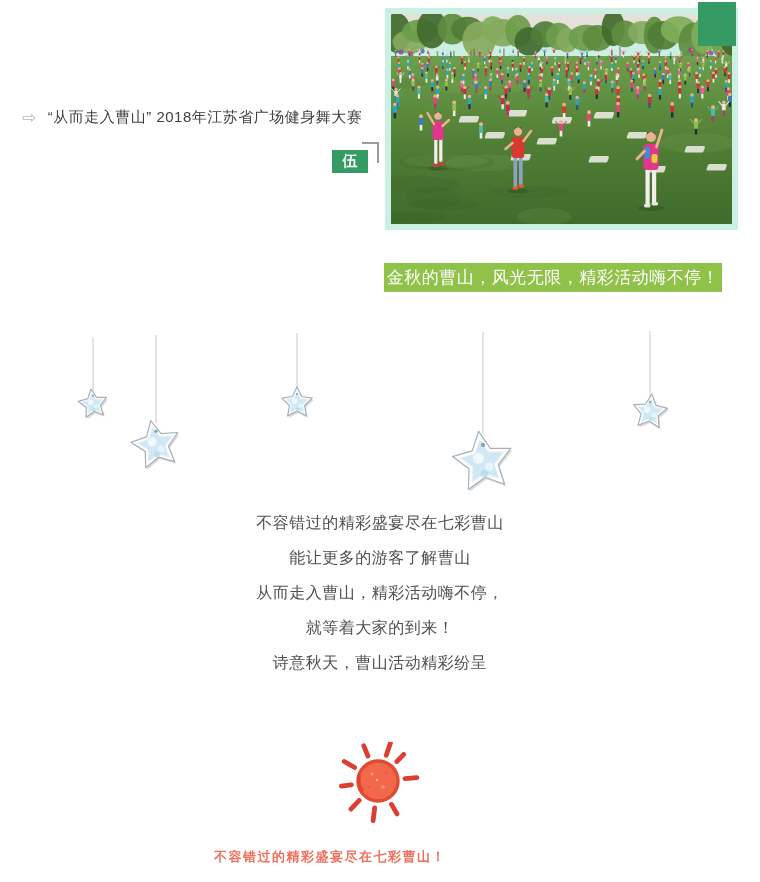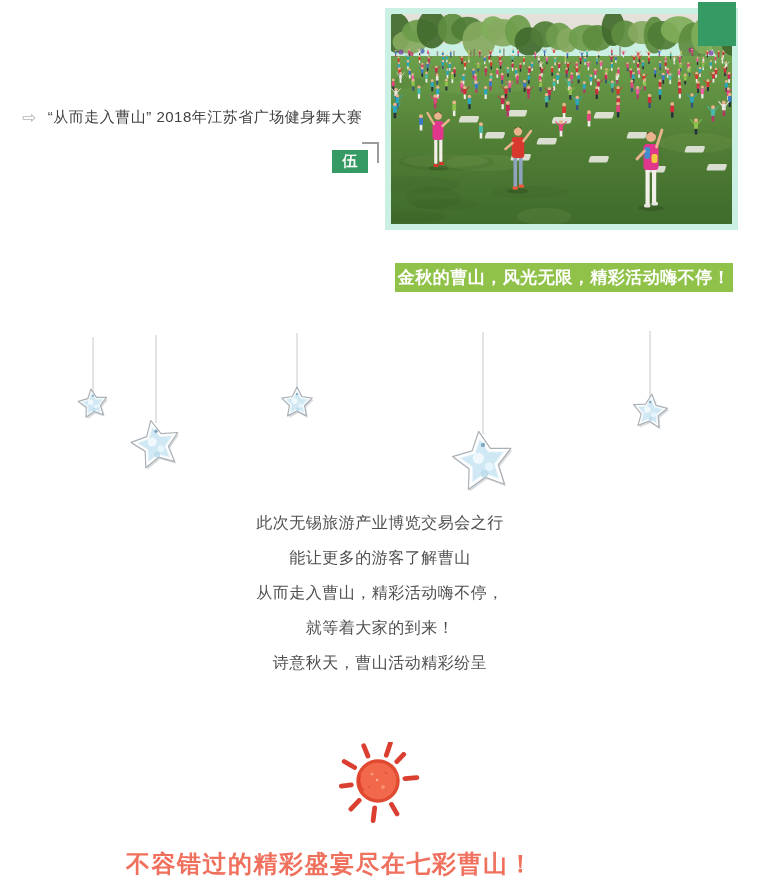--- a/index.html
+++ b/index.html
@@ -29,39 +29,39 @@
     position:absolute;left:385px;top:8px;width:353px;height:222px;
     background:var(--mat-mint);z-index:2;
   }
   .photo-frame svg{position:absolute;left:6px;top:6px;display:block;}
   .green-corner{
     position:absolute;left:698px;top:2px;width:38px;height:44px;
     background:var(--accent-green);z-index:3;
   }
   
   .banner{
-    position:absolute;left:395px;top:263px;width:338px;height:29px;
-    background:var(--banner-green);color:#fff;font-size:17px;font-weight:bold;
+    position:absolute;left:384px;top:263px;width:338px;height:29px;
+    background:var(--banner-green);color:#fff;font-size:17px;font-weight:normal;
     letter-spacing:.5px;display:flex;align-items:center;justify-content:center;
     white-space:nowrap;z-index:2;
   }
   
   .stars-overlay{position:absolute;left:0;top:0;width:760px;height:882px;pointer-events:none;z-index:1;}
   
   .body-text{
     position:absolute;left:0;top:505px;width:760px;text-align:center;
     font-size:16px;color:var(--body-text);letter-spacing:.5px;
   }
   .body-text p{margin:0;line-height:35px;}
   
   .sun{position:absolute;left:330px;top:742px;z-index:1;}
   
   .slogan{
     position:absolute;left:0;top:848px;width:660px;text-align:center;
-    font-size:24px;font-weight:bold;color:var(--slogan-red);letter-spacing:1.5px;
+    font-size:13px;font-weight:bold;color:var(--slogan-red);letter-spacing:1.5px;
     white-space:nowrap;
   }
 </style>
 </head>
 <body>
 
 <div class="page">
 
   <div class="headline-row">
     <span class="arrow">⇨</span>
@@ -1065,21 +1065,21 @@
       <polygon points="653.4,396.1 657.5,407.3 669.1,410.3 659.7,417.7 660.5,429.6 650.6,423.0 639.5,427.4 642.7,415.9 635.1,406.7 647.0,406.2" fill="rgba(120,130,140,0.28)"></polygon>
       <polygon points="651.9,394.1 656.0,405.3 667.6,408.3 658.2,415.7 659.0,427.6 649.1,421.0 638.0,425.4 641.2,413.9 633.6,404.7 645.5,404.2" fill="#ffffff" stroke="#a9b0b6" stroke-width="1.2" stroke-linejoin="round"></polygon>
       <polygon points="651.4,398.8 654.5,407.1 663.0,409.2 656.1,414.7 656.7,423.5 649.3,418.6 641.1,421.9 643.5,413.4 637.8,406.6 646.7,406.2" fill="#cfe8f4" stroke="#e9f5fb" stroke-width="1"></polygon>
       <circle cx="647.3" cy="409.84" r="3.2399999999999998" fill="#ffffff" opacity="0.7"></circle>
       <circle cx="653.6" cy="414.7" r="2.5200000000000005" fill="#eef8ff" opacity="0.75"></circle>
       <circle cx="650.9" cy="418.84" r="2.16" fill="#b8daea" opacity="0.8"></circle>
       <circle cx="650" cy="402.1" r="1.2600000000000002" fill="#7fa8bf"></circle>
     </svg>
 
   <div class="body-text">
-    <p>此次无锡旅游产业博览交易会之行</p>
+    <p>不容错过的精彩盛宴尽在七彩曹山</p>
     <p>能让更多的游客了解曹山</p>
     <p>从而走入曹山，精彩活动嗨不停，</p>
     <p>就等着大家的到来！</p>
     <p>诗意秋天，曹山活动精彩纷呈</p>
   </div>
 
   <svg class="sun" width="96" height="86" viewBox="0 0 96 86">
     <g id="sun-rays">
         <line x1="74.9" y1="36.6" x2="86.9" y2="35.6" stroke="#da3526" stroke-width="4.8" stroke-linecap="round" opacity="0.95"></line>
         <line x1="66.8" y1="19.6" x2="73.7" y2="12.4" stroke="#da3526" stroke-width="4.8" stroke-linecap="round" opacity="0.95"></line>

